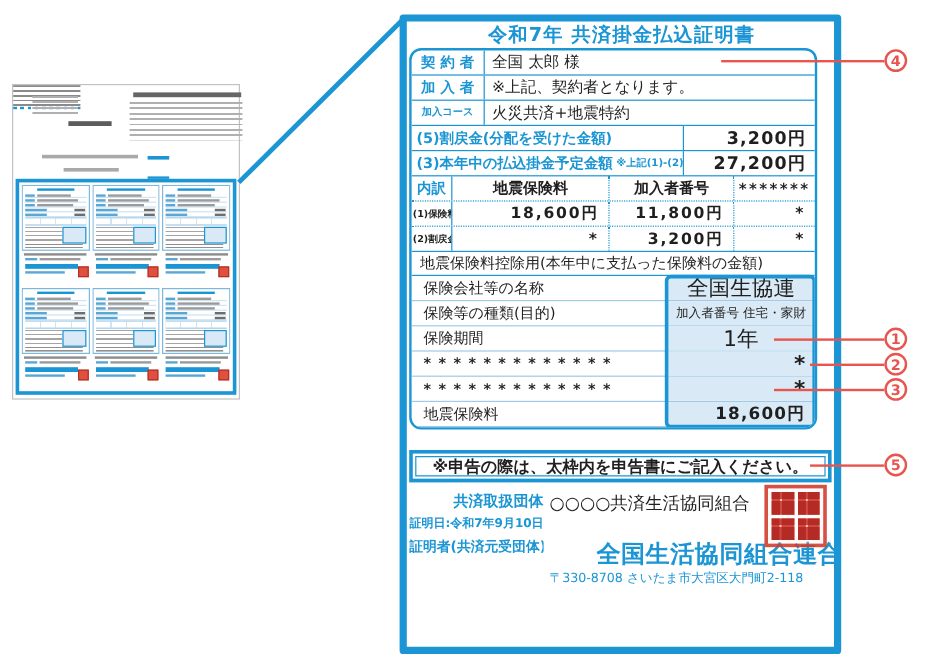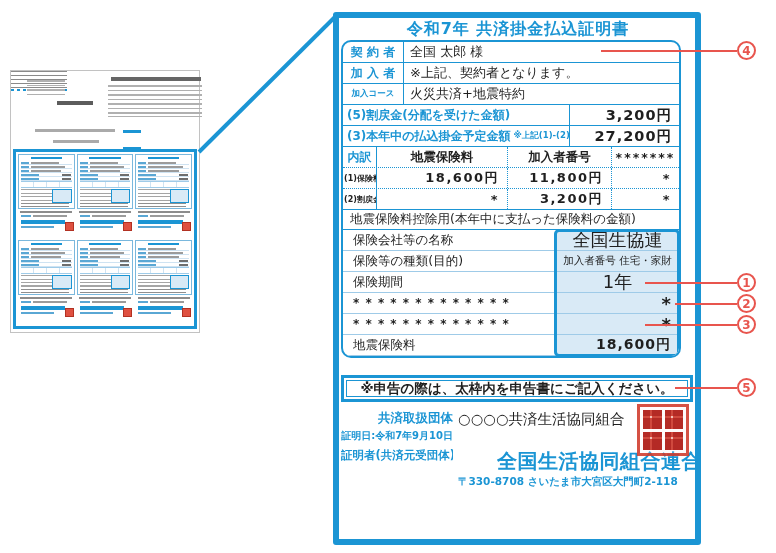--- a/index.html
+++ b/index.html
@@ -114,21 +114,21 @@
   .issuer{position:relative;margin-top:8px;}
   .i-row{display:flex;align-items:flex-start;}
   .i-lbl{width:112px;text-align:right;color:var(--accent-blue);font-weight:bold;white-space:nowrap;overflow:hidden;flex:none;}
   .i-val{margin-left:5px;white-space:nowrap;overflow:hidden;}
   .row-handling{height:19px;}.row-handling .i-lbl{font-size:12.5px;}.row-handling .i-val{font-size:14.5px;}
   .row-tel{height:19px;}.row-tel .i-lbl{font-size:10px;}
   .tel-prefix{font-size:10px;font-weight:bold;}
   .tel-number{font-size:16px;font-weight:bold;letter-spacing:.5px;}
   .row-cert{height:27px;}.row-cert .i-lbl{font-size:11.5px;}
   .row-cert .i-val{font-size:20px;font-weight:bold;color:var(--accent-blue);letter-spacing:.5px;margin-left:44px;}
-  .row-addr{height:14px;}.row-addr .i-val{font-size:10.5px;font-weight:bold;color:var(--accent-blue);}
+  .row-addr{height:14px;}.row-addr .i-val{font-size:10.5px;font-weight:normal;color:var(--accent-blue);}
   .stamp{position:absolute;right:6px;top:-6px;width:52px;height:52px;border:3px solid var(--stamp-red);
     background:rgba(255,240,238,.25);opacity:.88;display:grid;grid-template-columns:1fr 1fr;
     grid-template-rows:1fr 1fr;gap:3px;padding:3px;z-index:5;}
   .stamp .sg{background:linear-gradient(90deg,var(--stamp-red) 0 35%,#f8d9d4 35% 45%,var(--stamp-red) 45% 100%),
     linear-gradient(to bottom,var(--stamp-red) 0 30%,#f8d9d4 30% 40%,var(--stamp-red) 40% 100%);
     background-blend-mode:multiply;}
   
   .anno-line{position:absolute;height:2px;background:var(--line-red);z-index:8;}
   .anno-circle{position:absolute;width:19px;height:19px;border:2px solid var(--line-red);border-radius:50%;
     color:var(--line-red);background:#fff;font-size:12px;font-weight:bold;

